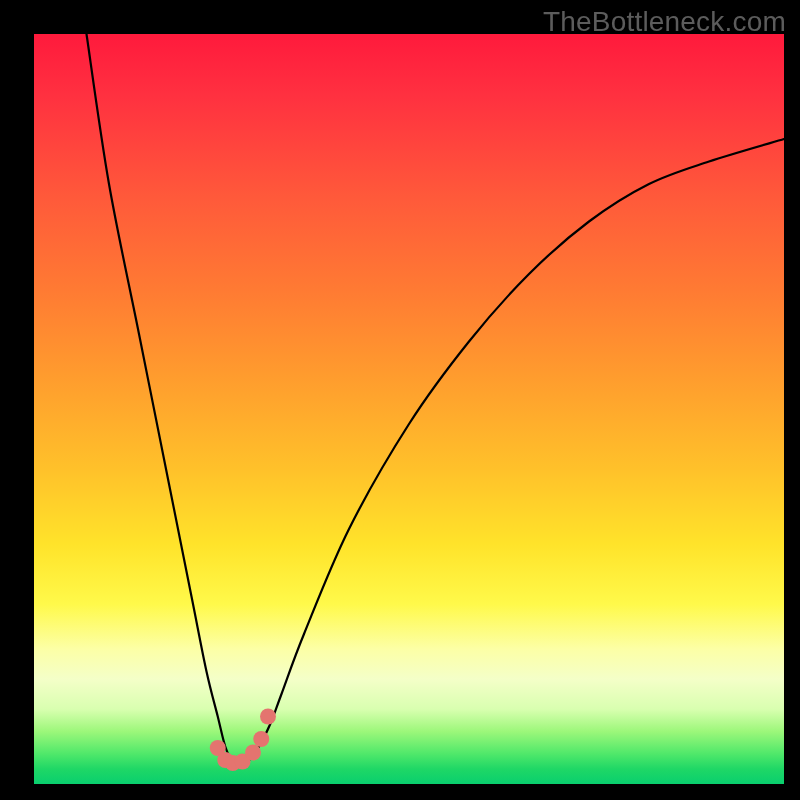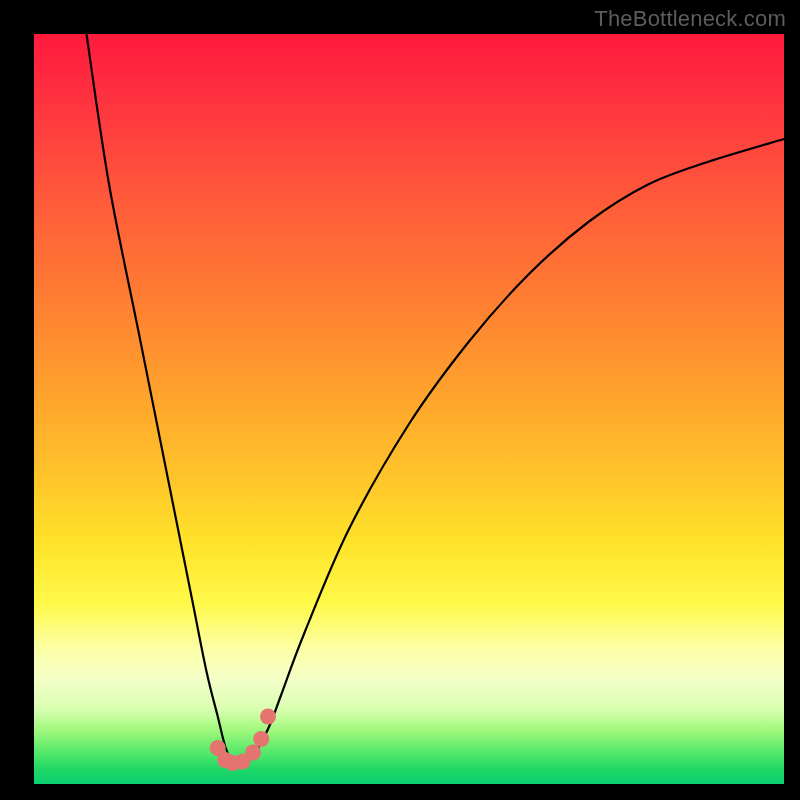--- a/index.html
+++ b/index.html
@@ -43,21 +43,21 @@
       #4fe86a 96%,
       #1fd766 98%,
       #09cf6e 100%
     );
   }
   .watermark {
     position: absolute;
     top: 6px;
     right: 14px;
     color: #5c5c5c;
-    font-size: 22px;
+    font-size: 28px;
     letter-spacing: 0.2px;
     font-weight: 500;
   }
   svg.curve {
     position: absolute;
     left: 0;
     top: 0;
     width: 750px;
     height: 750px;
     overflow: visible;

